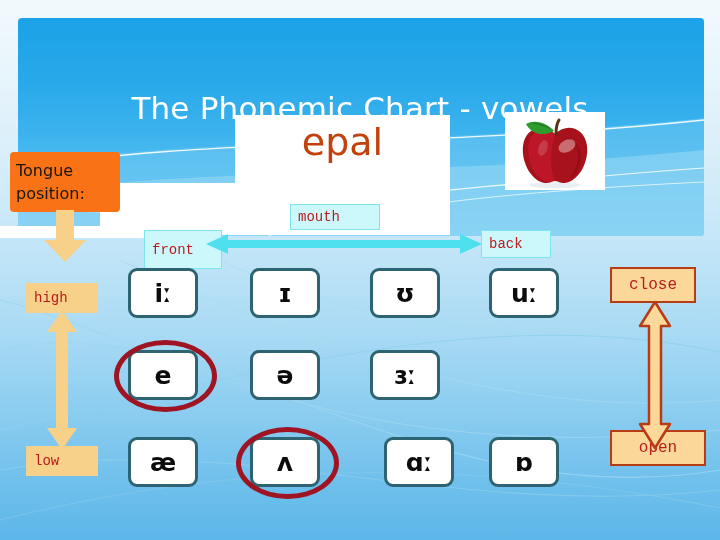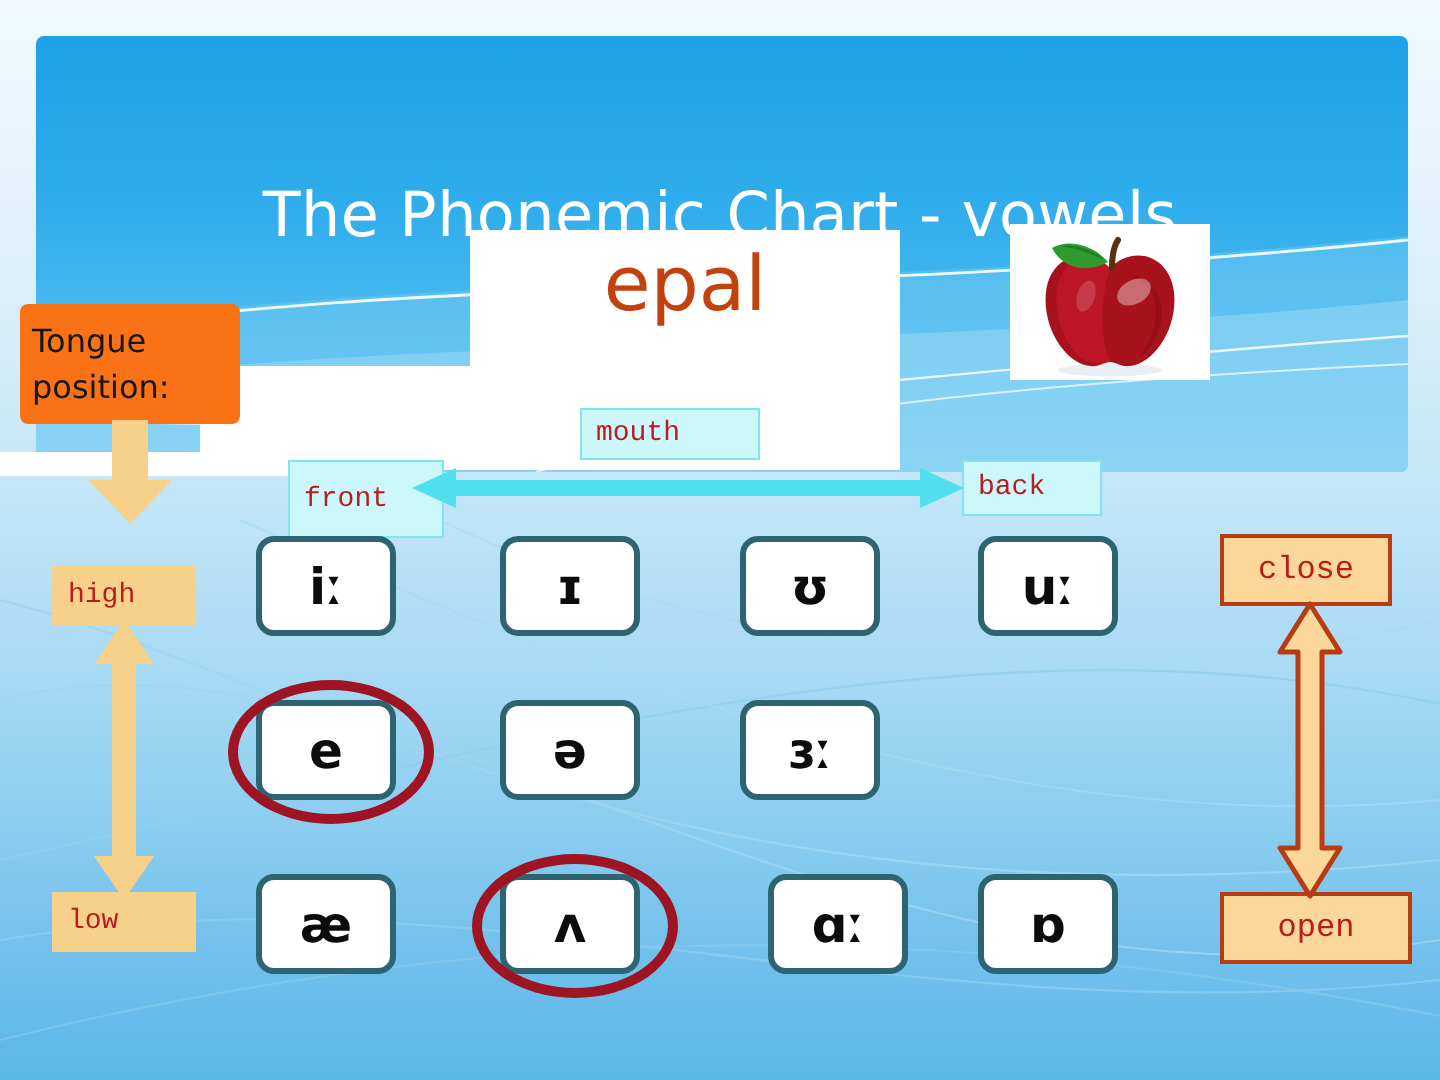--- a/index.html
+++ b/index.html
@@ -191,21 +191,21 @@
   }
 
   #label-front { left: 144px; top: 230px;  width: 78px; height: 39px; }
   #label-mouth { left: 290px; top: 204px;  width: 90px; height: 26px; }
   #label-back  { left: 481px; top: 230px;  width: 70px; height: 28px; }
 
   #label-high  { left: 26px;  top: 283px;  width: 72px; height: 30px; }
   #label-low   { left: 26px;  top: 446px;  width: 72px; height: 30px; }
 
   #label-close { left: 610px; top: 267px;  width: 86px; height: 36px; }
-  #label-open  { left: 610px; top: 446px;  width: 96px; height: 36px; }
+  #label-open  { left: 610px; top: 430px;  width: 96px; height: 36px; }
 
   
   .mouth-arrow {
     position: absolute;
     left: 206px;
     top: 232px;
     width: 276px;
     height: 24px;
   }
   

